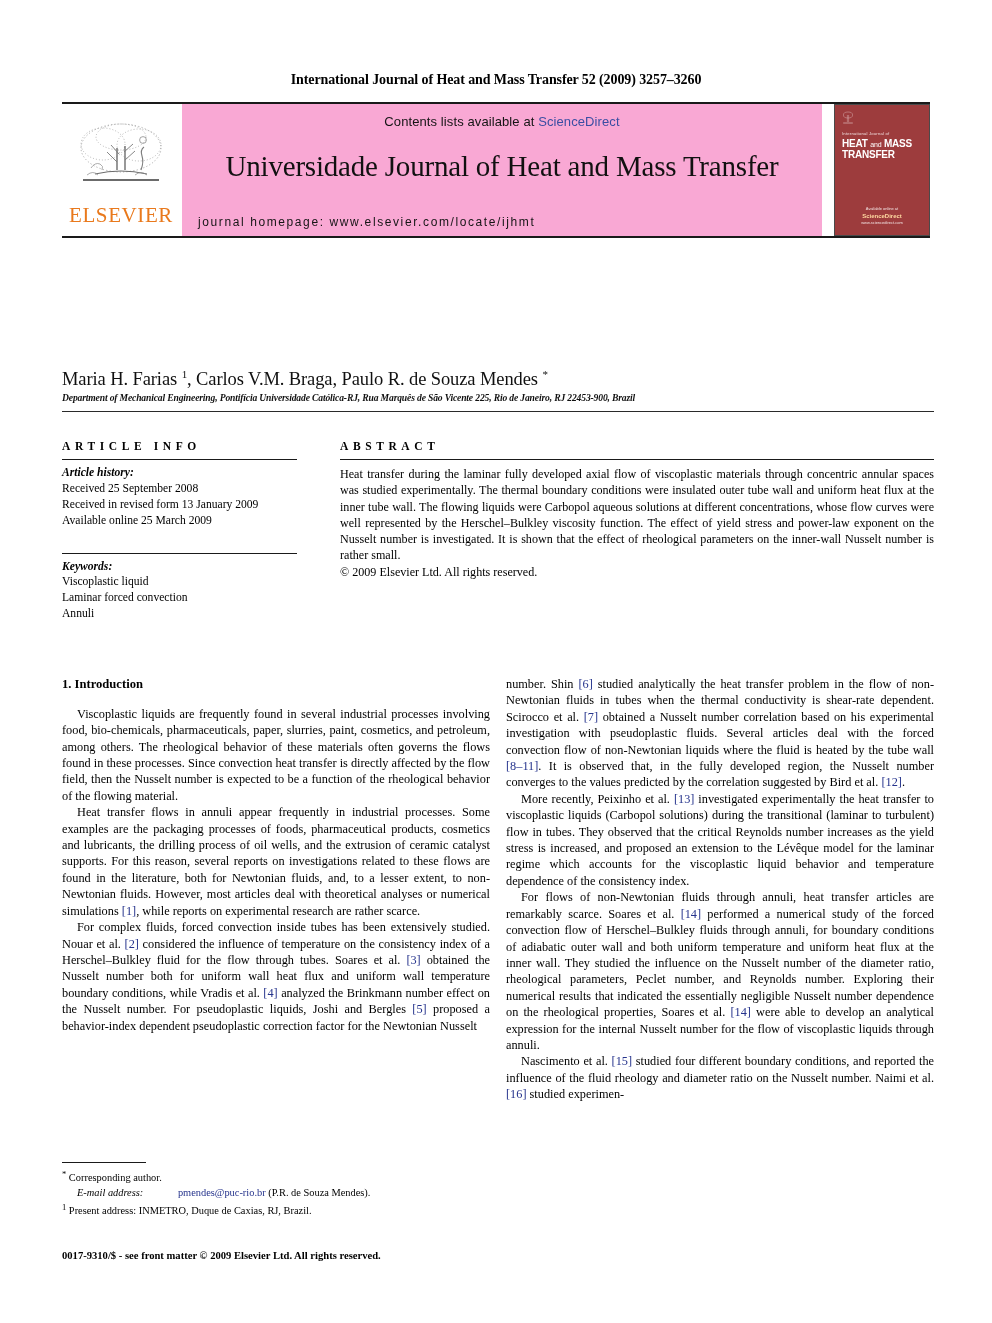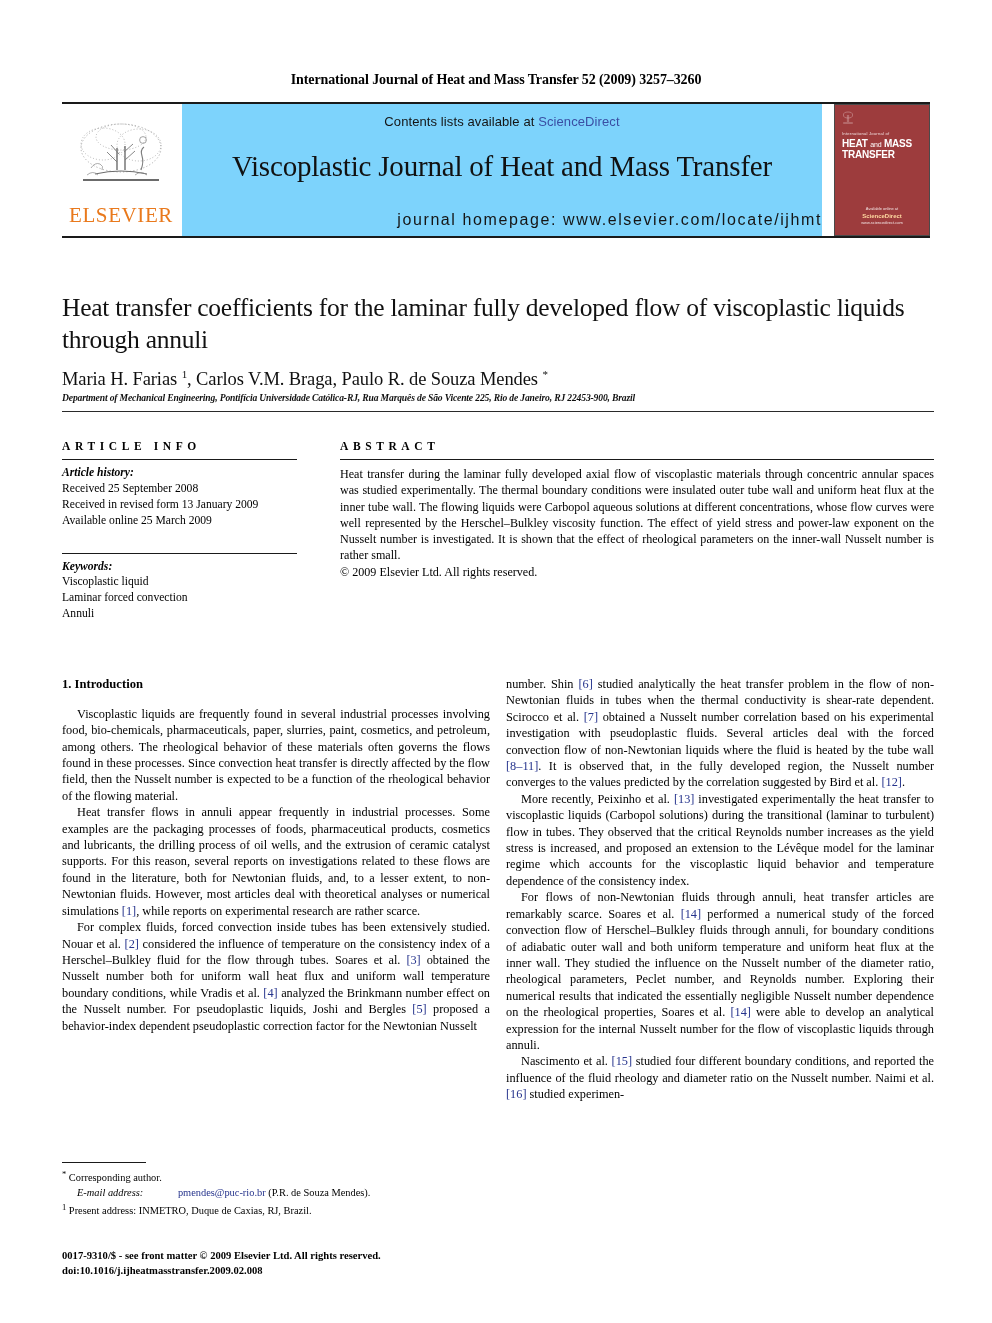--- a/index.html
+++ b/index.html
@@ -64,21 +64,21 @@
   .elsevier-word {
     font-family: "Liberation Serif", serif;
     color: #E9791C;
     font-size: 21px;
     letter-spacing: 0.6px;
     line-height: 1;
     margin-top: 1px;
   }
   .journal-band {
     flex: 1 1 auto;
-    background: #7dd3fc;
+    background: #f9a8d4;
     display: flex;
     flex-direction: column;
     align-items: center;
     justify-content: flex-start;
     padding-top: 10px;
     box-sizing: border-box;
     margin-left: 2px;
     position: relative;
   }
   .contents-line {
@@ -95,23 +95,23 @@
     font-size: 29px;
     color: #111;
     margin-top: 21px;
     letter-spacing: -0.2px;
     white-space: nowrap;
   }
   .homepage-line {
     position: absolute;
     left: 16px; right: 0;
     bottom: 7px;
-    text-align: right;
+    text-align: left;
     font-family: "Liberation Sans", sans-serif;
-    font-size: 16px;
+    font-size: 12px;
     letter-spacing: 1.6px;
     color: #151515;
   }
   .cover-thumb {
     flex: 0 0 96px;
     width: 96px;
     margin-left: 12px;
     background: #9d3c3d;
     border: 1px solid #4a4a4a;
     box-sizing: border-box;
@@ -323,21 +323,21 @@
             <path d="M14 57 q6 -5 11 0 M62 57 q6 -5 12 0" stroke="#8a8a8a"></path>
           </g>
         </svg>
         <div class="elsevier-word">ELSEVIER</div>
       </div>
 
       <div class="journal-band">
         <div class="contents-line">
           <span>Contents lists available at </span><span class="sd">ScienceDirect</span>
         </div>
-        <div class="journal-name">Viscoplastic Journal of Heat and Mass Transfer</div>
+        <div class="journal-name">Universidade Journal of Heat and Mass Transfer</div>
         <div class="homepage-line">journal homepage: www.elsevier.com/locate/ijhmt</div>
       </div>
 
       <div class="cover-thumb">
         <svg class="cover-elsevier-tree" viewBox="0 0 12 14">
           <g stroke="#e8cfcf" stroke-width="0.5" fill="none">
             <ellipse cx="6" cy="4" rx="4.6" ry="3"></ellipse>
             <path d="M5.4 11 L5.4 4 M6.6 11 L6.6 4"></path>
             <path d="M1.2 12 L10.8 12" stroke-width="0.8"></path>
           </g>
@@ -352,21 +352,20 @@
         <div class="cover-footer">
           <span>Available online at</span><br>
           <span class="sdlogo">ScienceDirect</span><br>
           <span>www.sciencedirect.com</span>
         </div>
       </div>
 
     </div>
   </div>
 
-  <div class="title">Heat transfer coefficients for the laminar fully developed flow of viscoplastic liquids through annuli</div>
 
   <div class="authors">
     <span id="authors-slot">Maria H. Farias <sup>1</sup>, Carlos V.M. Braga, Paulo R. de Souza Mendes <sup>*</sup></span>
   </div>
 
   <div class="affiliation">Department of Mechanical Engineering, Pontifícia Universidade Católica-RJ, Rua Marquês de São Vicente 225, Rio de Janeiro, RJ 22453-900, Brazil</div>
 
   <div class="rule-top"></div>
 
   <div class="info-col">
@@ -421,16 +420,15 @@
       <span>(P.R. de Souza Mendes).</span>
     </div>
     <div class="footnote">
       <span class="mark">1</span>
       <span>Present address: INMETRO, Duque de Caxias, RJ, Brazil.</span>
     </div>
   </div>
 
   <div class="imprint">
     <div>0017-9310/$ - see front matter © 2009 Elsevier Ltd. All rights reserved.</div>
-    <div>doi:10.1016/j.ijheatmasstransfer.2009.02.008</div>
   </div>
 
 </div>
 
 </body></html>

